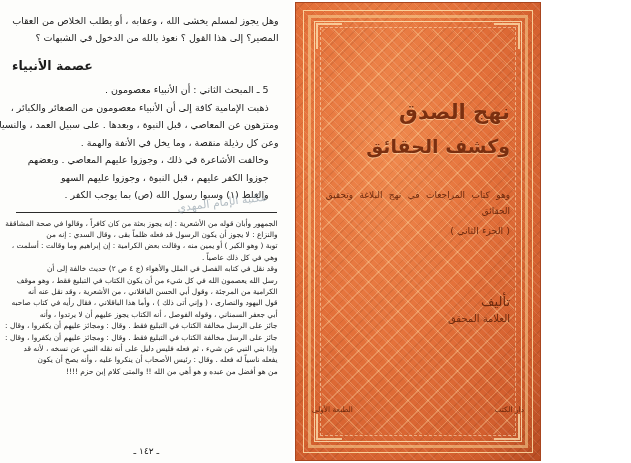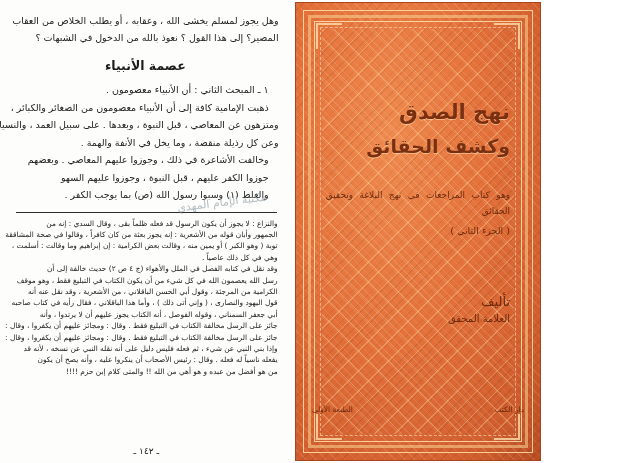--- a/index.html
+++ b/index.html
@@ -41,21 +41,21 @@
     line-height: 17px;
     letter-spacing: 0px;
     margin: 2px 2px 0 2px;
   }
   .para-top .line { display: block; white-space: nowrap; }
 
   .section-head {
     font-size: 12.5px;
     font-weight: bold;
     margin: 12px 2px 8px 0;
-    text-align: center;
+    text-align: left;
   }
 
   .body-block {
     font-size: 9.5px;
     line-height: 17.5px;
     margin: 0 2px;
   }
   .body-block .line { display: block; white-space: nowrap; }
   .body-block .line.ind { padding-right: 10px; }
 
@@ -208,36 +208,36 @@
   <div class="text-page">
 
     <div class="para-top ar">
       <span class="line">وهل يجوز لمسلم يخشى الله ، وعقابه ، أو يطلب الخلاص من العقاب</span>
       <span class="line">المصير؟ إلى هذا القول ؟ نعوذ بالله من الدخول في الشبهات ؟</span>
     </div>
 
     <div class="section-head ar">عصمة الأنبياء</div>
 
     <div class="body-block ar">
-      <span class="line ind">١ ـ المبحث الثاني : أن الأنبياء معصومون .</span>
+      <span class="line ind">5 ـ المبحث الثاني : أن الأنبياء معصومون .</span>
       <span class="line ind">ذهبت الإمامية كافة إلى أن الأنبياء معصومون من الصغائر والكبائر ،</span>
       <span class="line">ومتزهون عن المعاصي ، قبل النبوة ، وبعدها . على سبيل العمد ، والنسيان ،</span>
       <span class="line">وعن كل رذيلة منقصة ، وما يخل في الأنفة والهمة .</span>
       <span class="line ind">وخالفت الأشاعرة في ذلك ، وجوزوا عليهم المعاصي . وبعضهم</span>
       <span class="line ind">جوزوا الكفر عليهم ، قبل النبوة ، وجوزوا عليهم السهو</span>
       <span class="line ind">والغلط (١) وسبوا رسول الله (ص) بما يوجب الكفر .</span>
     </div>
 
     <div class="stamp ar">مكتبة الإمام المهدي</div>
 
     <div class="rule"></div>
 
     <div class="footnote ar">
+      <span class="line">الجمهور وأبان قوله من الأشعرية : إنه يجوز بعثة من كان كافراً ، وقالوا في صحة المشاققة</span>
       <span class="line">والنزاع : لا يجوز أن يكون الرسول قد فعله ظلماً بقى ، وقال السدي : إنه من</span>
-      <span class="line">الجمهور وأبان قوله من الأشعرية : إنه يجوز بعثة من كان كافراً ، وقالوا في صحة المشاققة</span>
       <span class="line">توبة ( وهو الكبر ) أو يمين منه ، وقالت بعض الكرامية : إن إبراهيم وما وقالت : أسلمت ،</span>
       <span class="line">وهي في كل ذلك عاصياً .</span>
       <span class="line">وقد نقل في كتابه الفصل في الملل والأهواء (ج ٤ ص ٢) حديث خالفة إلى أن</span>
       <span class="line">رسل الله يعصمون الله في كل شيء من أن يكون الكتاب في التبليغ فقط ، وهو موقف</span>
       <span class="line">الكرامية من المرجئة ، وقول أبي الحسن الباقلاني ، من الأشعرية ، وقد نقل عنه أنه</span>
       <span class="line">قول اليهود والنصارى ، ( وإني أتى ذلك ) ، وأما هذا الباقلاني ، فقال رأيه في كتاب صاحبه</span>
       <span class="line">أبي جعفر السمناني ، وقوله الفوصل ، أنه الكتاب يجوز عليهم أن لا يرتدوا ، وأنه</span>
       <span class="line">جائز على الرسل مخالفة الكتاب في التبليغ فقط . وقال : ومجائز عليهم أن يكفروا ، وقال :</span>
       <span class="line">جائز على الرسل مخالفة الكتاب في التبليغ فقط . وقال : ومجائز عليهم أن يكفروا ، وقال :</span>
       <span class="line">وإذا بني النبي عن شيء ، ثم فعله فليس دليل على أنه نقله النبي عن نسخه ، لأنه قد</span>

